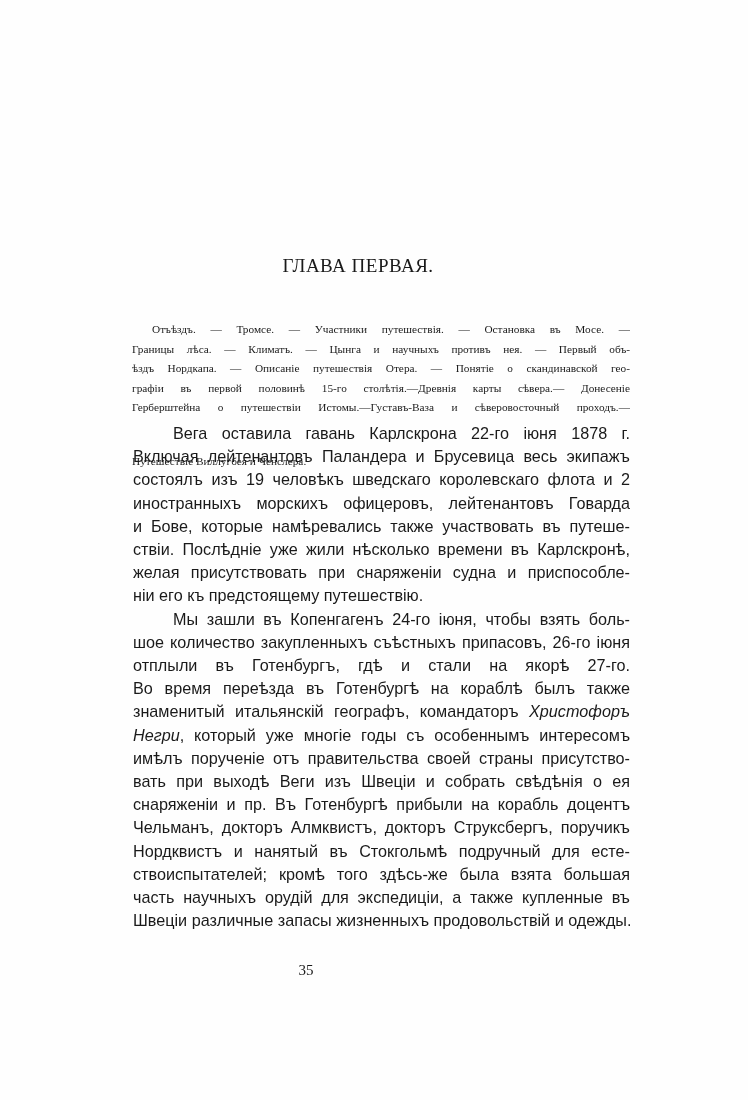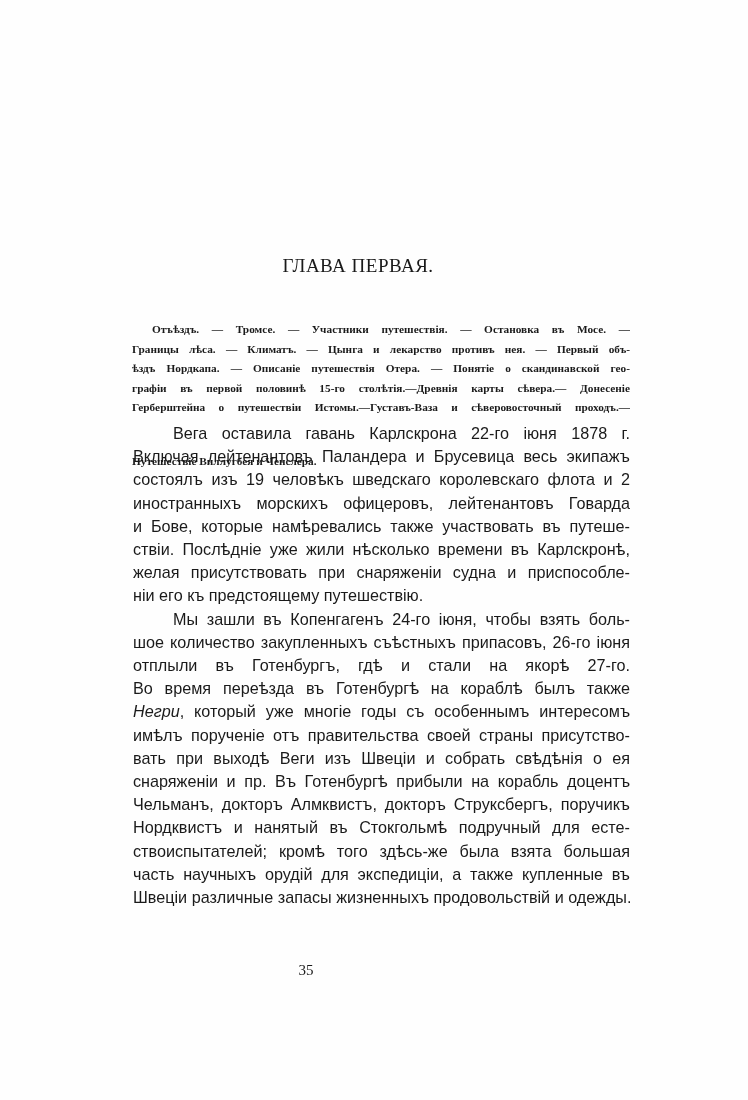--- a/index.html
+++ b/index.html
@@ -1,37 +1,37 @@
 <!DOCTYPE html>
 <html><head>
 <meta charset="utf-8">
 <style>
   html, body { margin:0; padding:0; background:#ffffff; }
   body { width:748px; height:1100px; position:relative; overflow:hidden; font-family:"DejaVu Serif", serif; color:#1a1a1a; }
   .page { position:absolute; left:0; top:0; width:748px; height:1100px; background:#fefefe; }
   .title { position:absolute; left:0; width:716px; top:255px; text-align:center; font-size:19px; letter-spacing:0.5px; font-family:"Liberation Serif", serif; }
   .summary { position:absolute; left:132px; width:498px; top:320px; font-size:11.3px; line-height:19.6px; text-align:justify; font-family:"Liberation Serif", serif; }
-  .summary .ln { display:block; text-align:justify; text-align-last:justify; white-space:nowrap;font-weight:bold; }
+  .summary .ln { display:block; text-align:justify; text-align-last:justify; white-space:nowrap; }
   .summary .ln.last { text-align-last:left;margin-top:34px; }
   .body { position:absolute; left:133px; width:497px; top:422px; font-size:16.2px; line-height:23.2px; font-family:Liberation Sans, sans-serif; }
   .ln { display:block; text-align:justify; text-align-last:justify; white-space:nowrap; overflow:hidden; }
   .ln.last { text-align-last:left; }
   .indent { padding-left:40px; }
   .it { font-style:italic; }
   .pnum { position:absolute; left:0; width:612px; top:962px; text-align:center; font-size:15px; font-family:"Liberation Serif", serif; }
 </style>
 </head>
 <body>
 
 <div class="page">
   <div class="title">ГЛАВА ПЕРВАЯ.</div>
 
   <div class="summary">
     <span class="ln" style="padding-left:20px">Отъѣздъ. — Тромсе. — Участники путешествія. — Остановка въ Мосе. —</span>
-    <span class="ln">Границы лѣса. — Климатъ. — Цынга и лекарство противъ нея. — Первый объ-</span>
+    <span class="ln">Границы лѣса. — Климатъ. — Цынга и научныхъ противъ нея. — Первый объ-</span>
     <span class="ln">ѣздъ Нордкапа. — Описаніе путешествія Отера. — Понятіе о скандинавской гео-</span>
     <span class="ln">графіи въ первой половинѣ 15-го столѣтія.—Древнія карты сѣвера.— Донесеніе</span>
     <span class="ln">Герберштейна о путешествіи Истомы.—Густавъ-Ваза и сѣверовосточный проходъ.—</span>
     <span class="ln last">Путешествіе Виллугбея и Ченслера.</span>
   </div>
 
   <div class="body">
     <div>
       <span class="ln indent">Вега оставила гавань Карлскрона 22-го іюня 1878 г.</span>
       <span class="ln">Включая лейтенантовъ Паландера и Брусевица весь экипажъ</span>
@@ -40,20 +40,21 @@
       <span class="ln">и Бове, которые намѣревались также участвовать въ путеше-</span>
       <span class="ln">ствіи. Послѣдніе уже жили нѣсколько времени въ Карлскронѣ,</span>
       <span class="ln">желая присутствовать при снаряженіи судна и приспособле-</span>
       <span class="ln last">ніи его къ предстоящему путешествію.</span>
     </div>
     <div>
       <span class="ln indent">Мы зашли въ Копенгагенъ 24-го іюня, чтобы взять боль-</span>
       <span class="ln">шое количество закупленныхъ съѣстныхъ припасовъ, 26-го іюня</span>
       <span class="ln">отплыли въ Готенбургъ, гдѣ и стали на якорѣ 27-го.</span>
       <span class="ln">Во время переѣзда въ Готенбургѣ на кораблѣ былъ также</span>
+      <span class="ln"><span>знаменитый итальянскій географъ, командаторъ</span> <span class="it">Христофоръ</span></span>
       <span class="ln"><span class="it">Негри</span><span>, который уже многіе годы съ особеннымъ интересомъ</span></span>
       <span class="ln">имѣлъ порученіе отъ правительства своей страны присутство-</span>
       <span class="ln">вать при выходѣ Веги изъ Швеціи и собрать свѣдѣнія о ея</span>
       <span class="ln">снаряженіи и пр. Въ Готенбургѣ прибыли на корабль доцентъ</span>
       <span class="ln">Чельманъ, докторъ Алмквистъ, докторъ Струксбергъ, поручикъ</span>
       <span class="ln">Нордквистъ и нанятый въ Стокгольмѣ подручный для есте-</span>
       <span class="ln">ствоиспытателей; кромѣ того здѣсь-же была взята большая</span>
       <span class="ln">часть научныхъ орудій для экспедиціи, а также купленные въ</span>
       <span class="ln last">Швеціи различные запасы жизненныхъ продовольствій и одежды.</span>
     </div>

